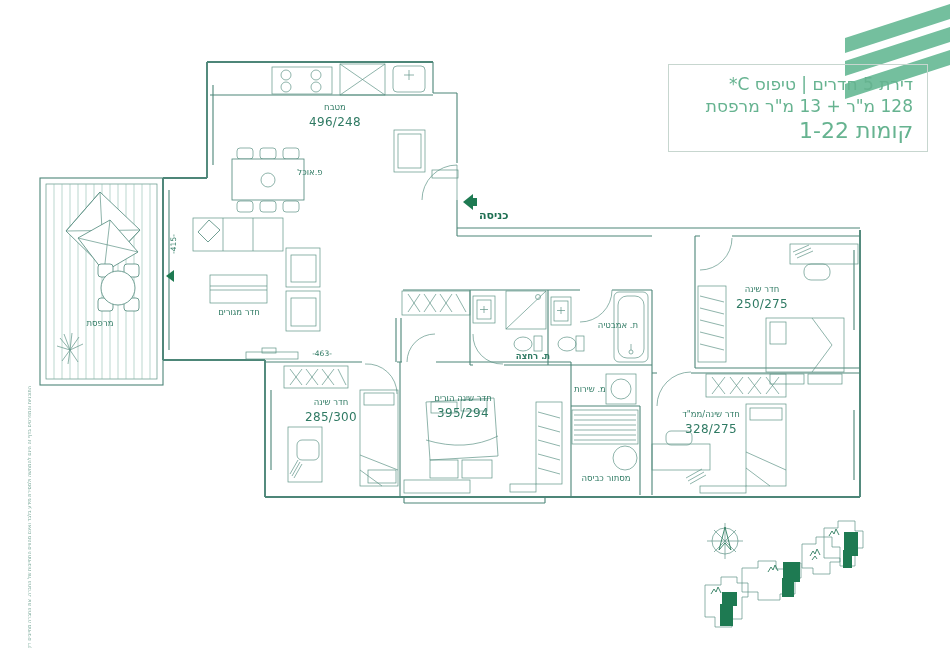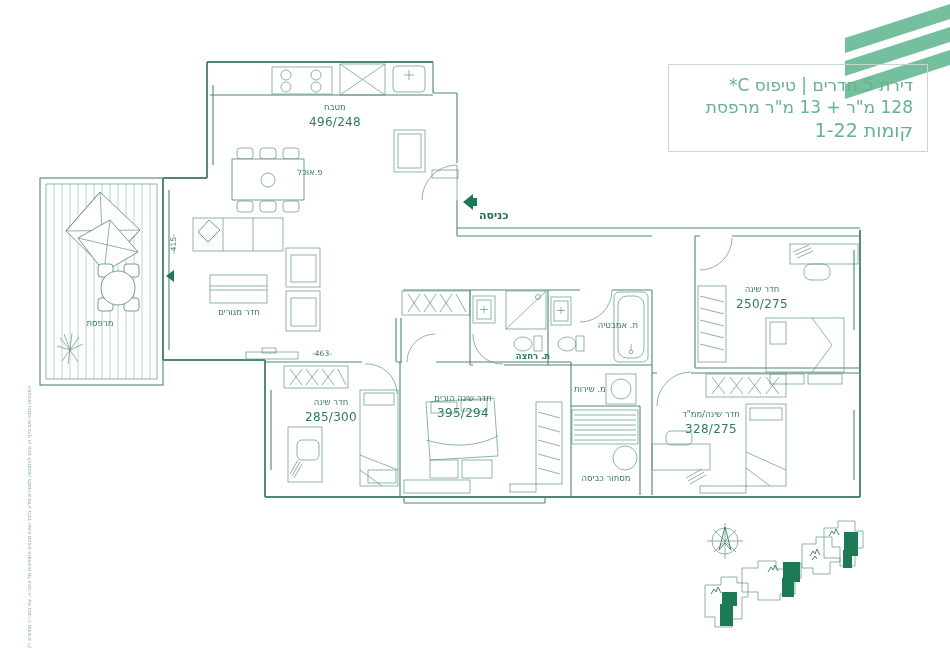--- a/index.html
+++ b/index.html
@@ -20,21 +20,21 @@
   .dim{position:absolute;transform:translate(-50%,-50%);color:#2f7a63;font-size:7.5px;white-space:nowrap;}
   .dim.vert{transform:translate(-50%,-50%) rotate(-90deg);}
   .entr{position:absolute;transform:translate(0,-50%);color:#1e6f52;font-size:11px;
         font-weight:bold;direction:rtl;white-space:nowrap;margin-top:13px;}
   .titlebox{position:absolute;left:668px;top:64px;width:260px;height:88px;
             border:1px solid #c7d6cf;box-sizing:border-box;direction:rtl;
             display:flex;flex-direction:column;justify-content:center;
             padding:4px 14px 4px 8px;color:#66b390;}
   .titlebox .t1{font-size:17px;margin:1px 0;}
   .titlebox .t2{font-size:17px;margin:1px 0;}
-  .titlebox .t3{font-size:19px;margin:1px 0;}
+  .titlebox .t3{font-size:22px;margin:1px 0;}
   .disclaimer{position:absolute;left:26px;top:648px;width:262px;
               transform:rotate(-90deg);transform-origin:left top;
               font-size:5px;color:#7aa99a;direction:rtl;white-space:nowrap;overflow:hidden;}
 </style>
 </head>
 <body>
 
 <div class="page">
 
   <svg style="left:845px;top:4px;" width="105" height="100" viewBox="0 0 105 100">

